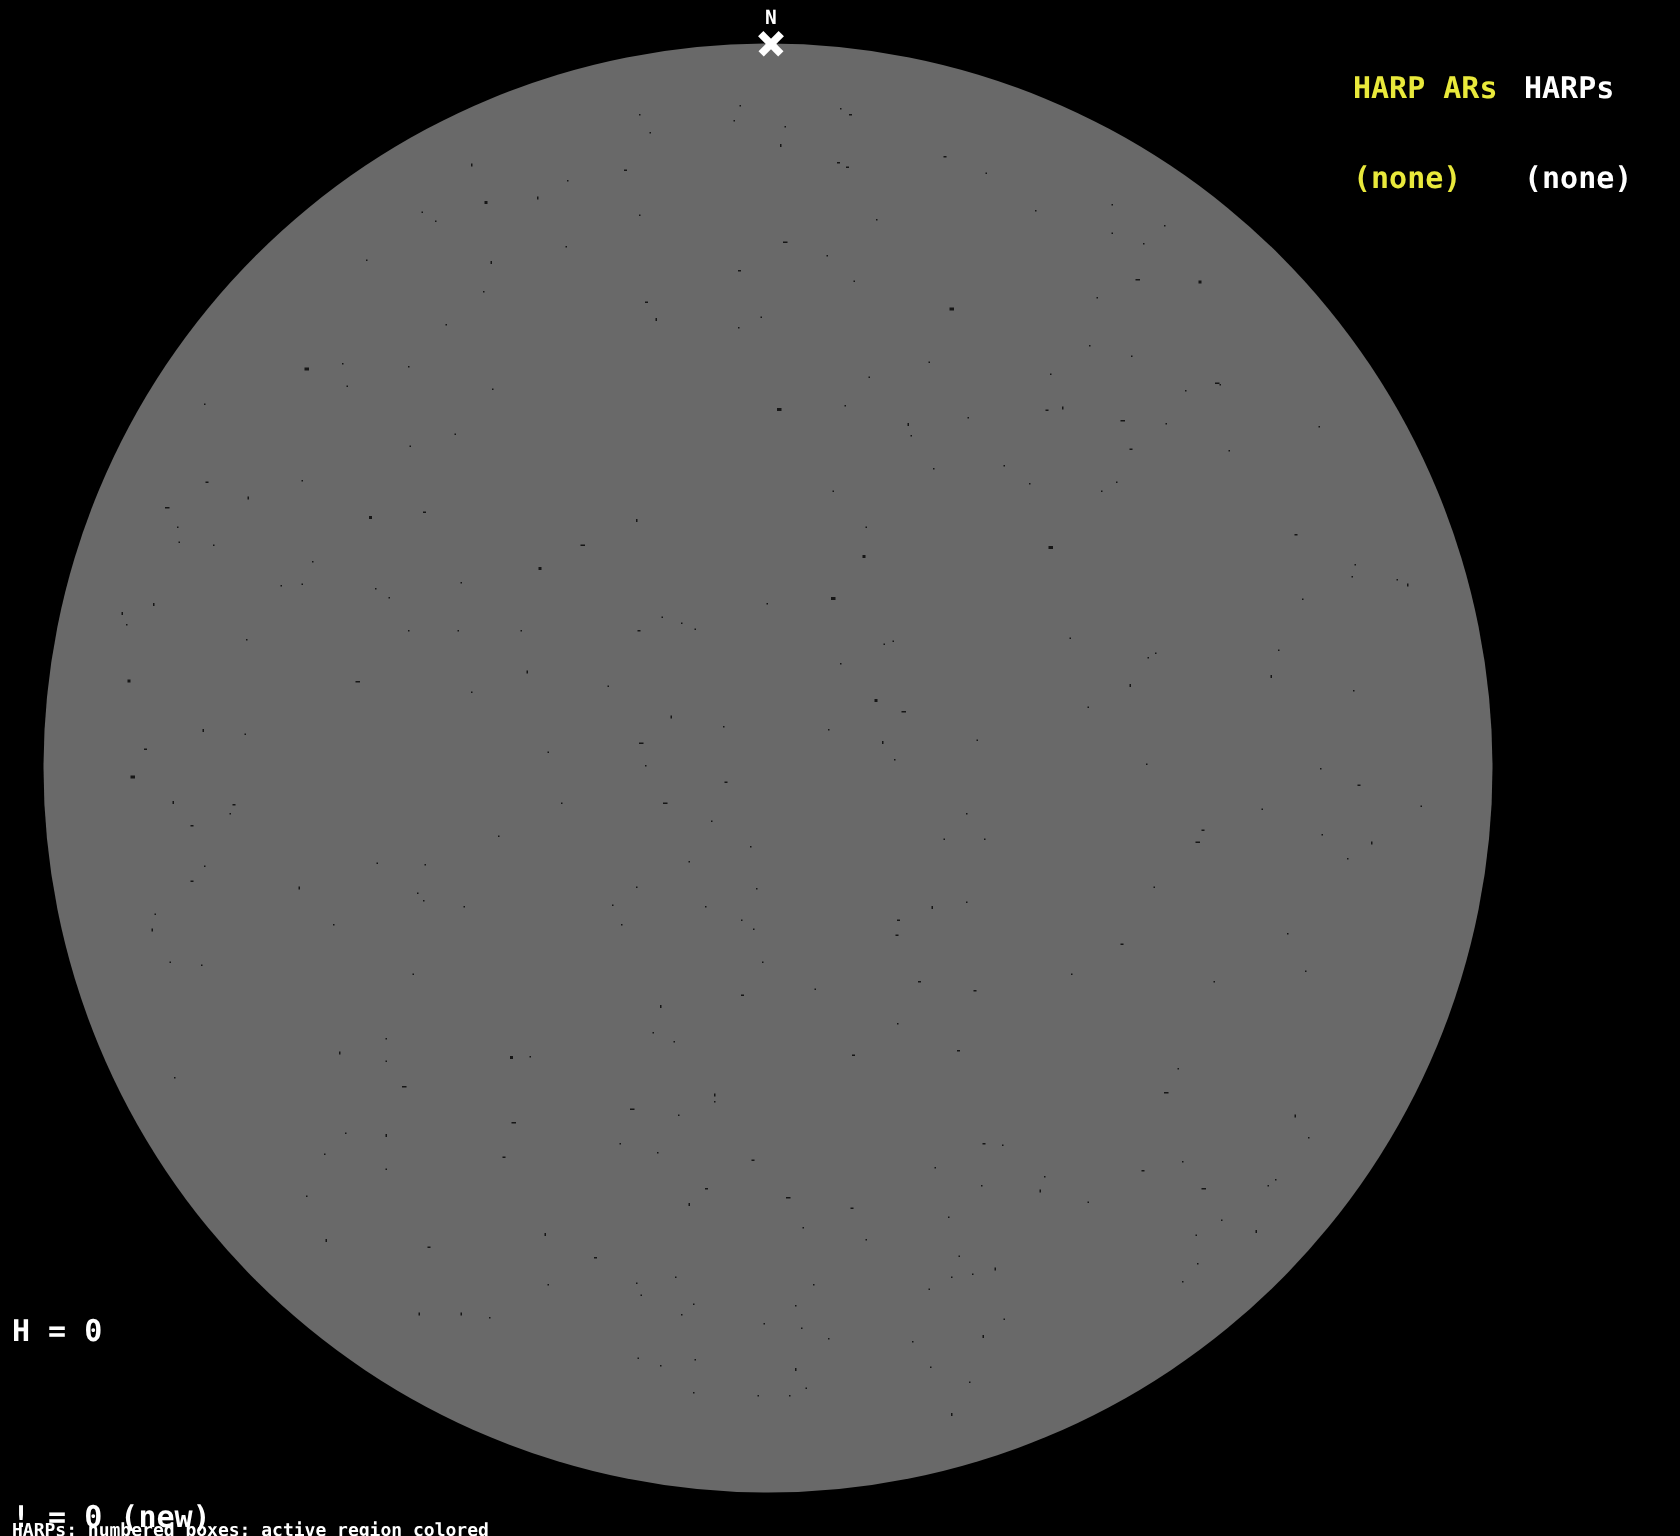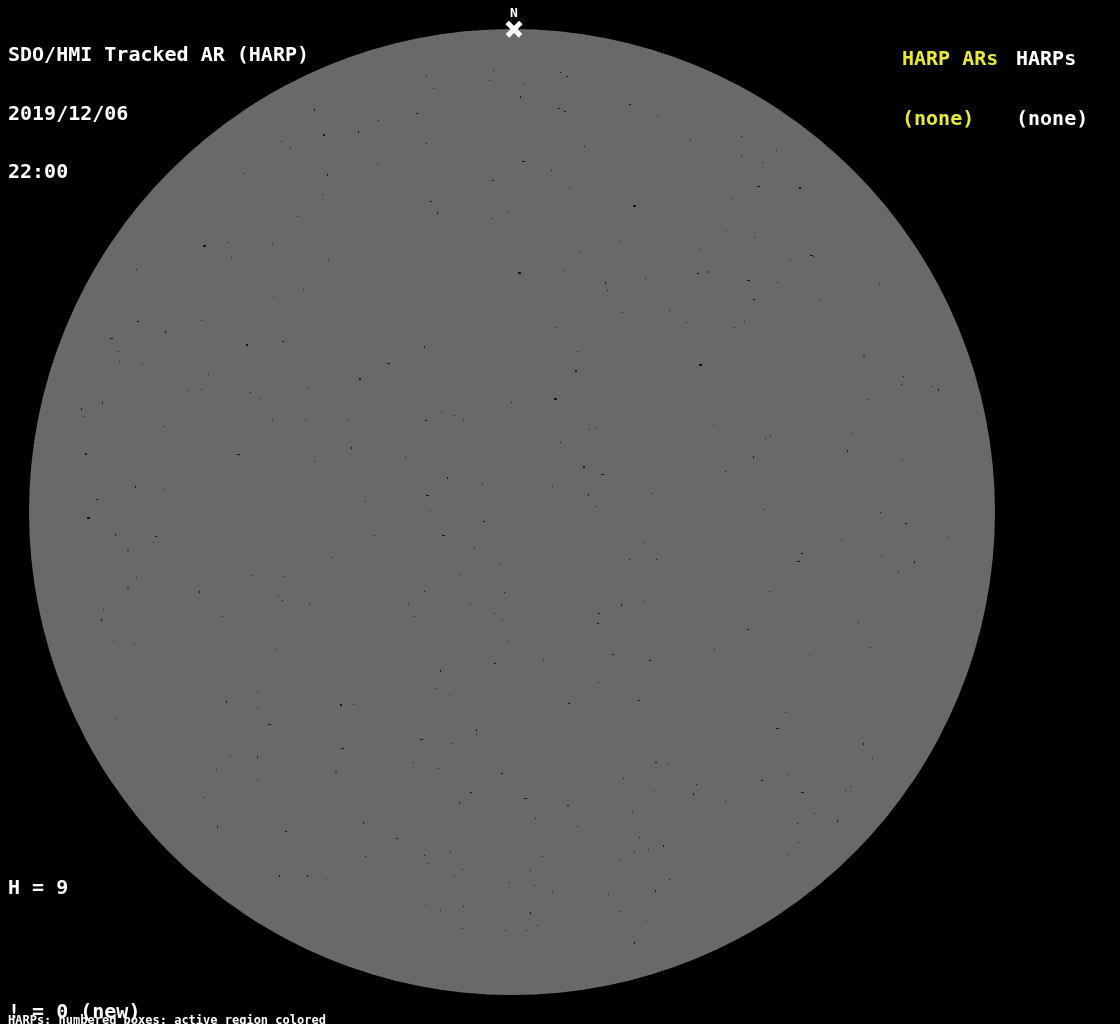--- a/index.html
+++ b/index.html
@@ -409,41 +409,36 @@
       <div class="speckle" style="left: 323px; top: 134px; width: 2px; height: 2px; background: rgb(22, 22, 22);"></div>
       <div class="speckle" style="left: 365px; top: 856px; width: 1px; height: 1px; background: rgb(22, 22, 22);"></div>
       <div class="speckle" style="left: 814px; top: 813px; width: 1px; height: 1px; background: rgb(22, 22, 22);"></div>
       <div class="speckle" style="left: 819px; top: 300px; width: 1px; height: 1px; background: rgb(22, 22, 22);"></div>
       <div class="speckle" style="left: 648px; top: 849px; width: 1px; height: 1px; background: rgb(22, 22, 22);"></div>
       <div class="speckle" style="left: 87px; top: 517px; width: 3px; height: 2px; background: rgb(22, 22, 22);"></div>
       <div class="speckle" style="left: 273px; top: 297px; width: 1px; height: 1px; background: rgb(22, 22, 22);"></div>
       <div class="speckle" style="left: 137px; top: 321px; width: 2px; height: 1px; background: rgb(22, 22, 22);"></div>
     </div>
 
-  <div class="title-block text-layer">
-    <div>SDO/HMI Tracked AR (HARP)</div>
-    <div>2019/12/06</div>
-    <div>22:00</div>
-  </div>
 
   <div class="north-label text-layer">N</div>
   <div class="x-marker text-layer"></div>
 
   <div class="counter-block counter-noaa yellow" style="color: rgb(233, 233, 59);">
     <div>HARP ARs</div>
     <div>(none)</div>
   </div>
 
   <div class="counter-block counter-harps">
     <div>HARPs</div>
     <div>(none)</div>
   </div>
 
   <div class="legend-block text-layer">
-    <div class="legend-h">H = 9</div>
+    <div class="legend-h">H = 0</div>
     <div class="legend-items">
       <div>! = 0 (new)</div>
       
       
       
       
       
     </div>
   </div>
 

